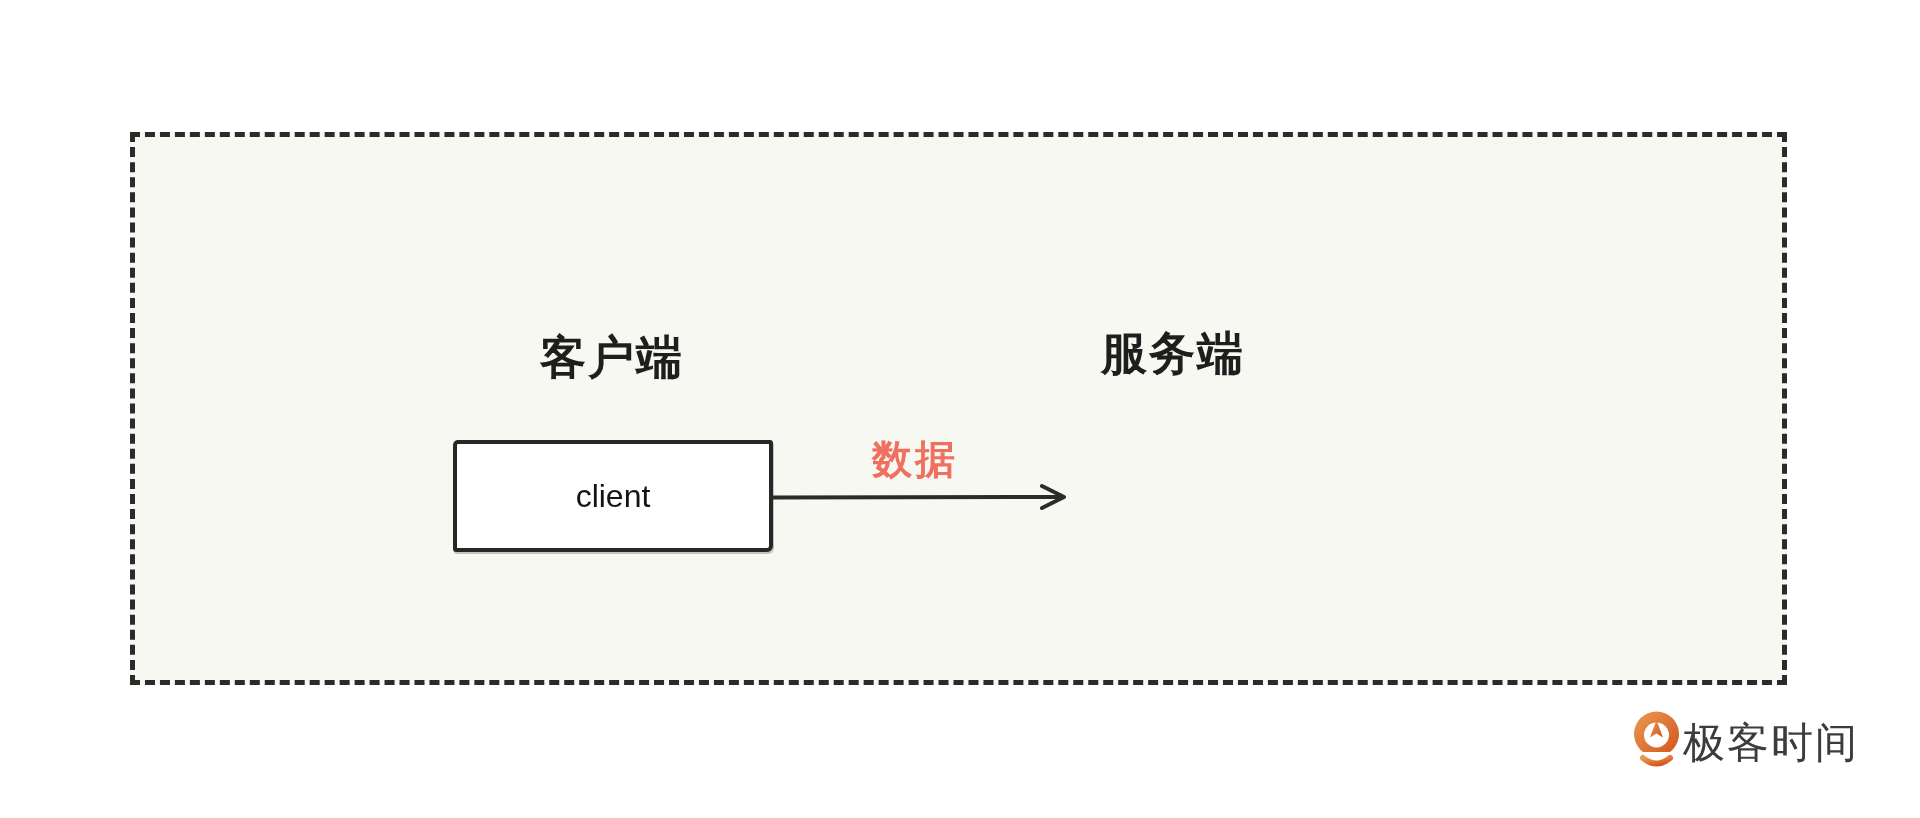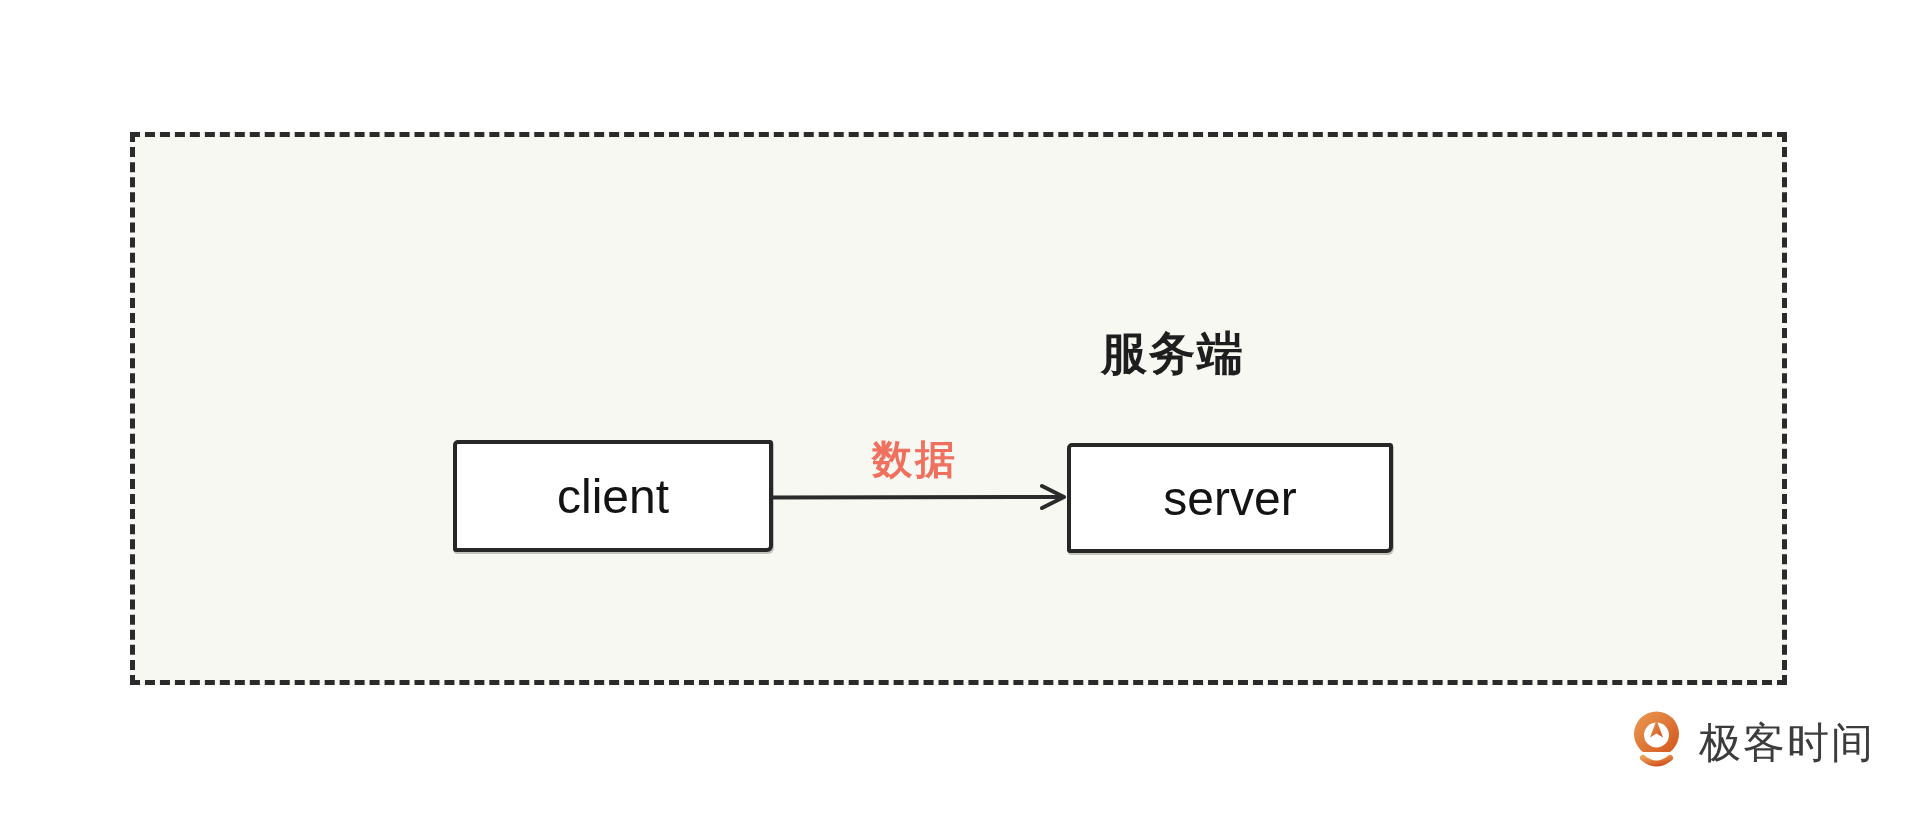--- a/index.html
+++ b/index.html
@@ -38,21 +38,21 @@
   .server-title { left: 1023px; top: 323px; }
   .node-box {
     position: absolute;
     box-sizing: border-box;
     background: #ffffff;
     border: 4px solid #272727;
     border-radius: 5px 3px 6px 3px;
     display: flex;
     align-items: center;
     justify-content: center;
-    font-size: 48px;
+    font-size: 32px;
     color: #141414;
     box-shadow: 1px 2px 0 rgba(40,40,40,0.25);
   }
   .client-box { left: 453px; top: 440px; width: 320px; height: 112px; }
   .server-box { left: 1067px; top: 443px; width: 326px; height: 110px; }
   .edge-arrow {
     position: absolute;
     left: 770px;
     top: 477px;
     width: 302px;
@@ -68,21 +68,21 @@
     font-weight: bold;
     color: #f0705f;
     letter-spacing: 3px;
   }
   .branding {
     position: absolute;
     left: 1630px;
     top: 710px;
     display: flex;
     align-items: center;
-    gap: 16px;
+    gap: 0;
   }
   .brand-icon {
     width: 53px;
     height: 62px;
     flex: 0 0 auto;
   }
   .brand-text {
     font-size: 42px;
     font-weight: 400;
     color: #3c3c3c;
@@ -91,29 +91,27 @@
     padding-top: 4px;
   }
 </style>
 </head>
 <body>
 
 <div class="canvas">
 
   <div class="frame"></div>
 
+  <div class="node-title client-title">客户端</div>
   <div class="node-title server-title">服务端</div>
 
   <div class="node-box client-box">
     <span>client</span>
   </div>
 
-  <div class="node-box server-box">
-    <span>server</span>
-  </div>
 
   <svg class="edge-arrow" viewBox="0 0 302 40" xmlns="http://www.w3.org/2000/svg">
     <path d="M 3 20.5 L 291 20" stroke="#2b2b2b" stroke-width="4" fill="none" stroke-linecap="round"></path>
     <path d="M 272 9 L 294 20 L 272 31" stroke="#2b2b2b" stroke-width="4" fill="none" stroke-linecap="round" stroke-linejoin="round"></path>
   </svg>
 
   <div class="edge-label">数据</div>
 
   <div class="branding">
     <svg class="brand-icon" viewBox="0 0 53 62" xmlns="http://www.w3.org/2000/svg">

